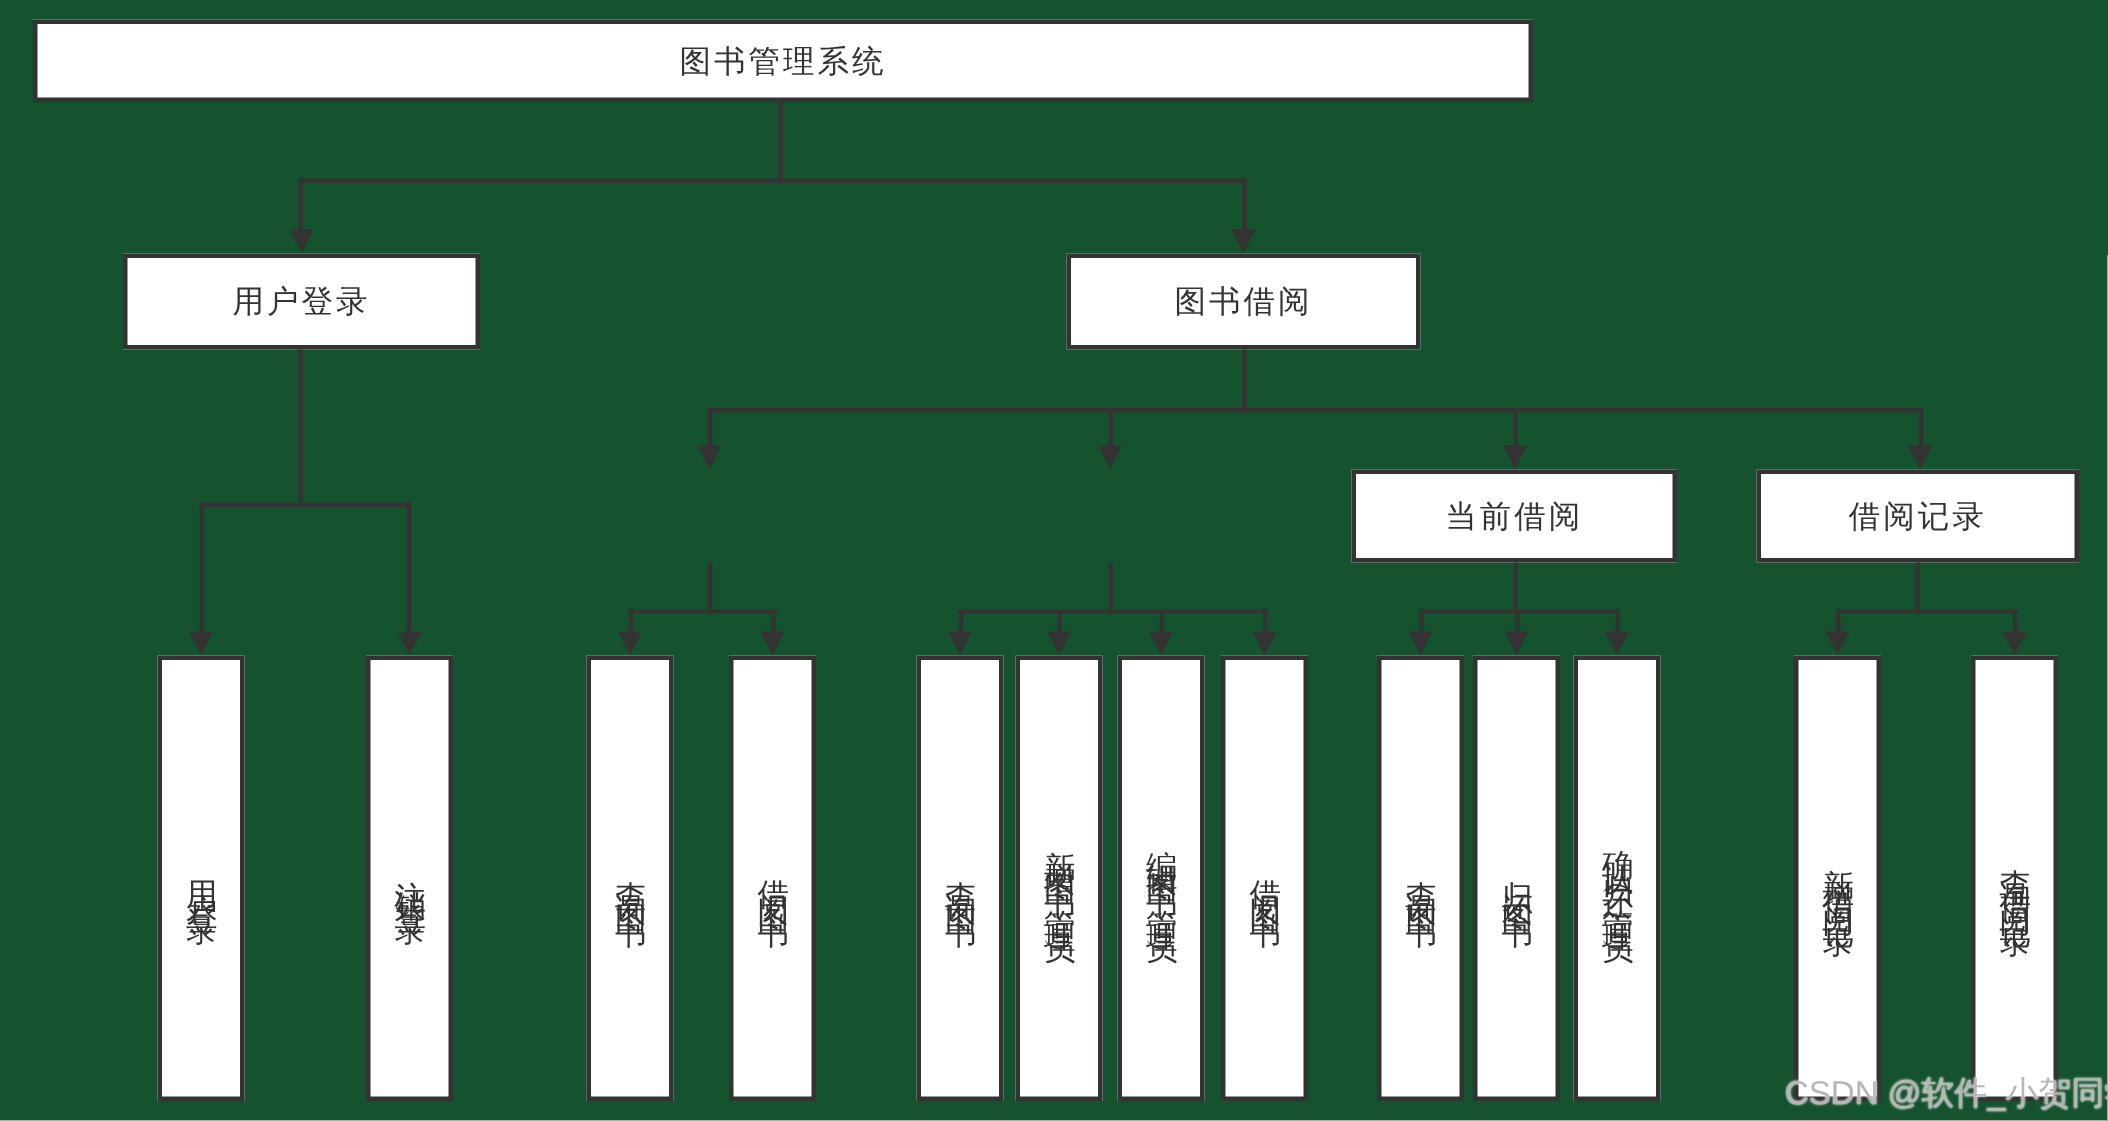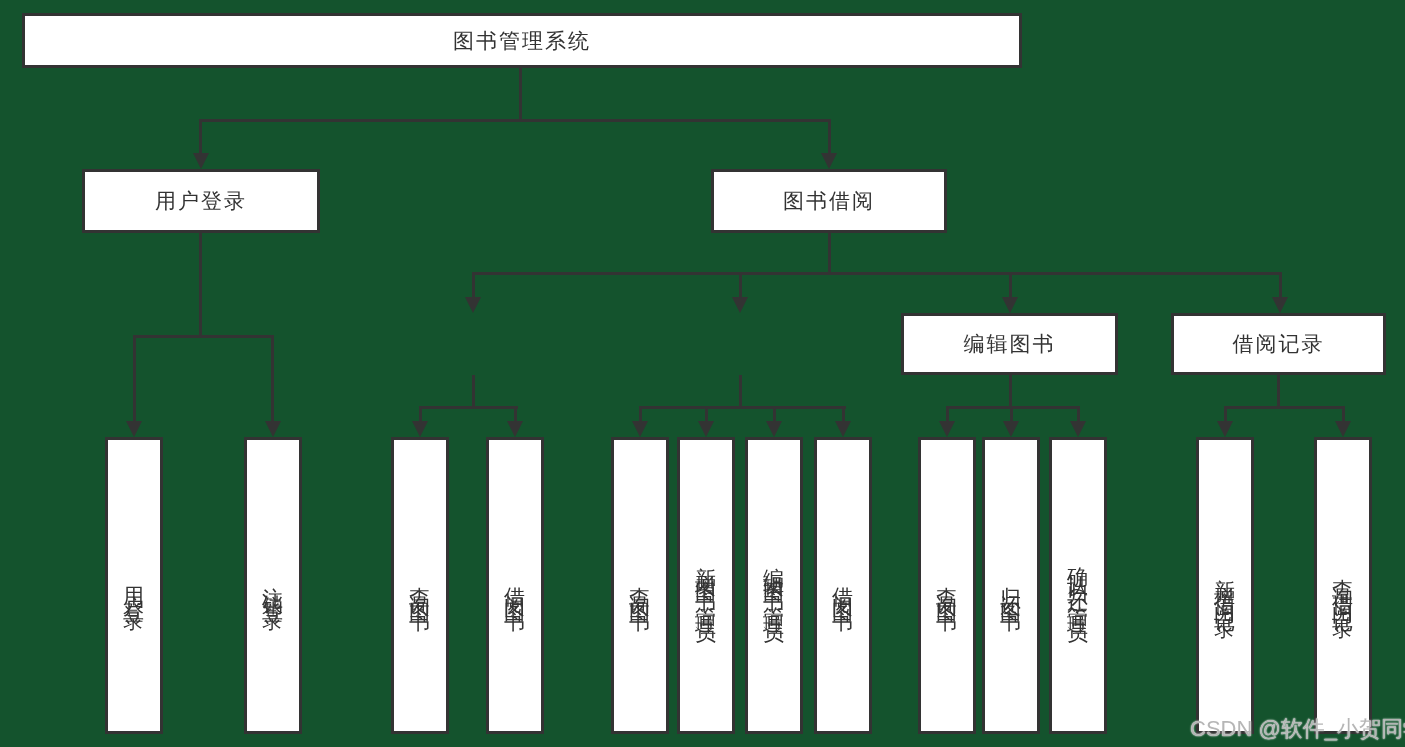--- a/index.html
+++ b/index.html
@@ -66,21 +66,21 @@
   <div class="lv" style="left:472px;top:272px;height:27px"></div>
   <div class="lv" style="left:739px;top:272px;height:27px"></div>
   <div class="lv" style="left:1009px;top:272px;height:27px"></div>
   <div class="lv" style="left:1279px;top:272px;height:27px"></div>
   <div class="ar" style="left:465px;top:297px"></div>
   <div class="ar" style="left:732px;top:297px"></div>
   <div class="ar" style="left:1002px;top:297px"></div>
   <div class="ar" style="left:1272px;top:297px"></div>
 
   <div class="bx" style="left:901px;top:313px;width:217px;height:62px">
-    <span>编辑图书</span>
+    <span>当前借阅</span>
   </div>
   <div class="bx" style="left:1171px;top:313px;width:215px;height:62px">
     <span>借阅记录</span>
   </div>
 
   <div class="lv" style="left:472px;top:375px;height:33px"></div>
   <div class="lh" style="left:419px;top:406px;width:99px"></div>
   <div class="lv" style="left:419px;top:406px;height:17px"></div>
   <div class="lv" style="left:514px;top:406px;height:17px"></div>
   <div class="ar" style="left:412px;top:421px"></div>

